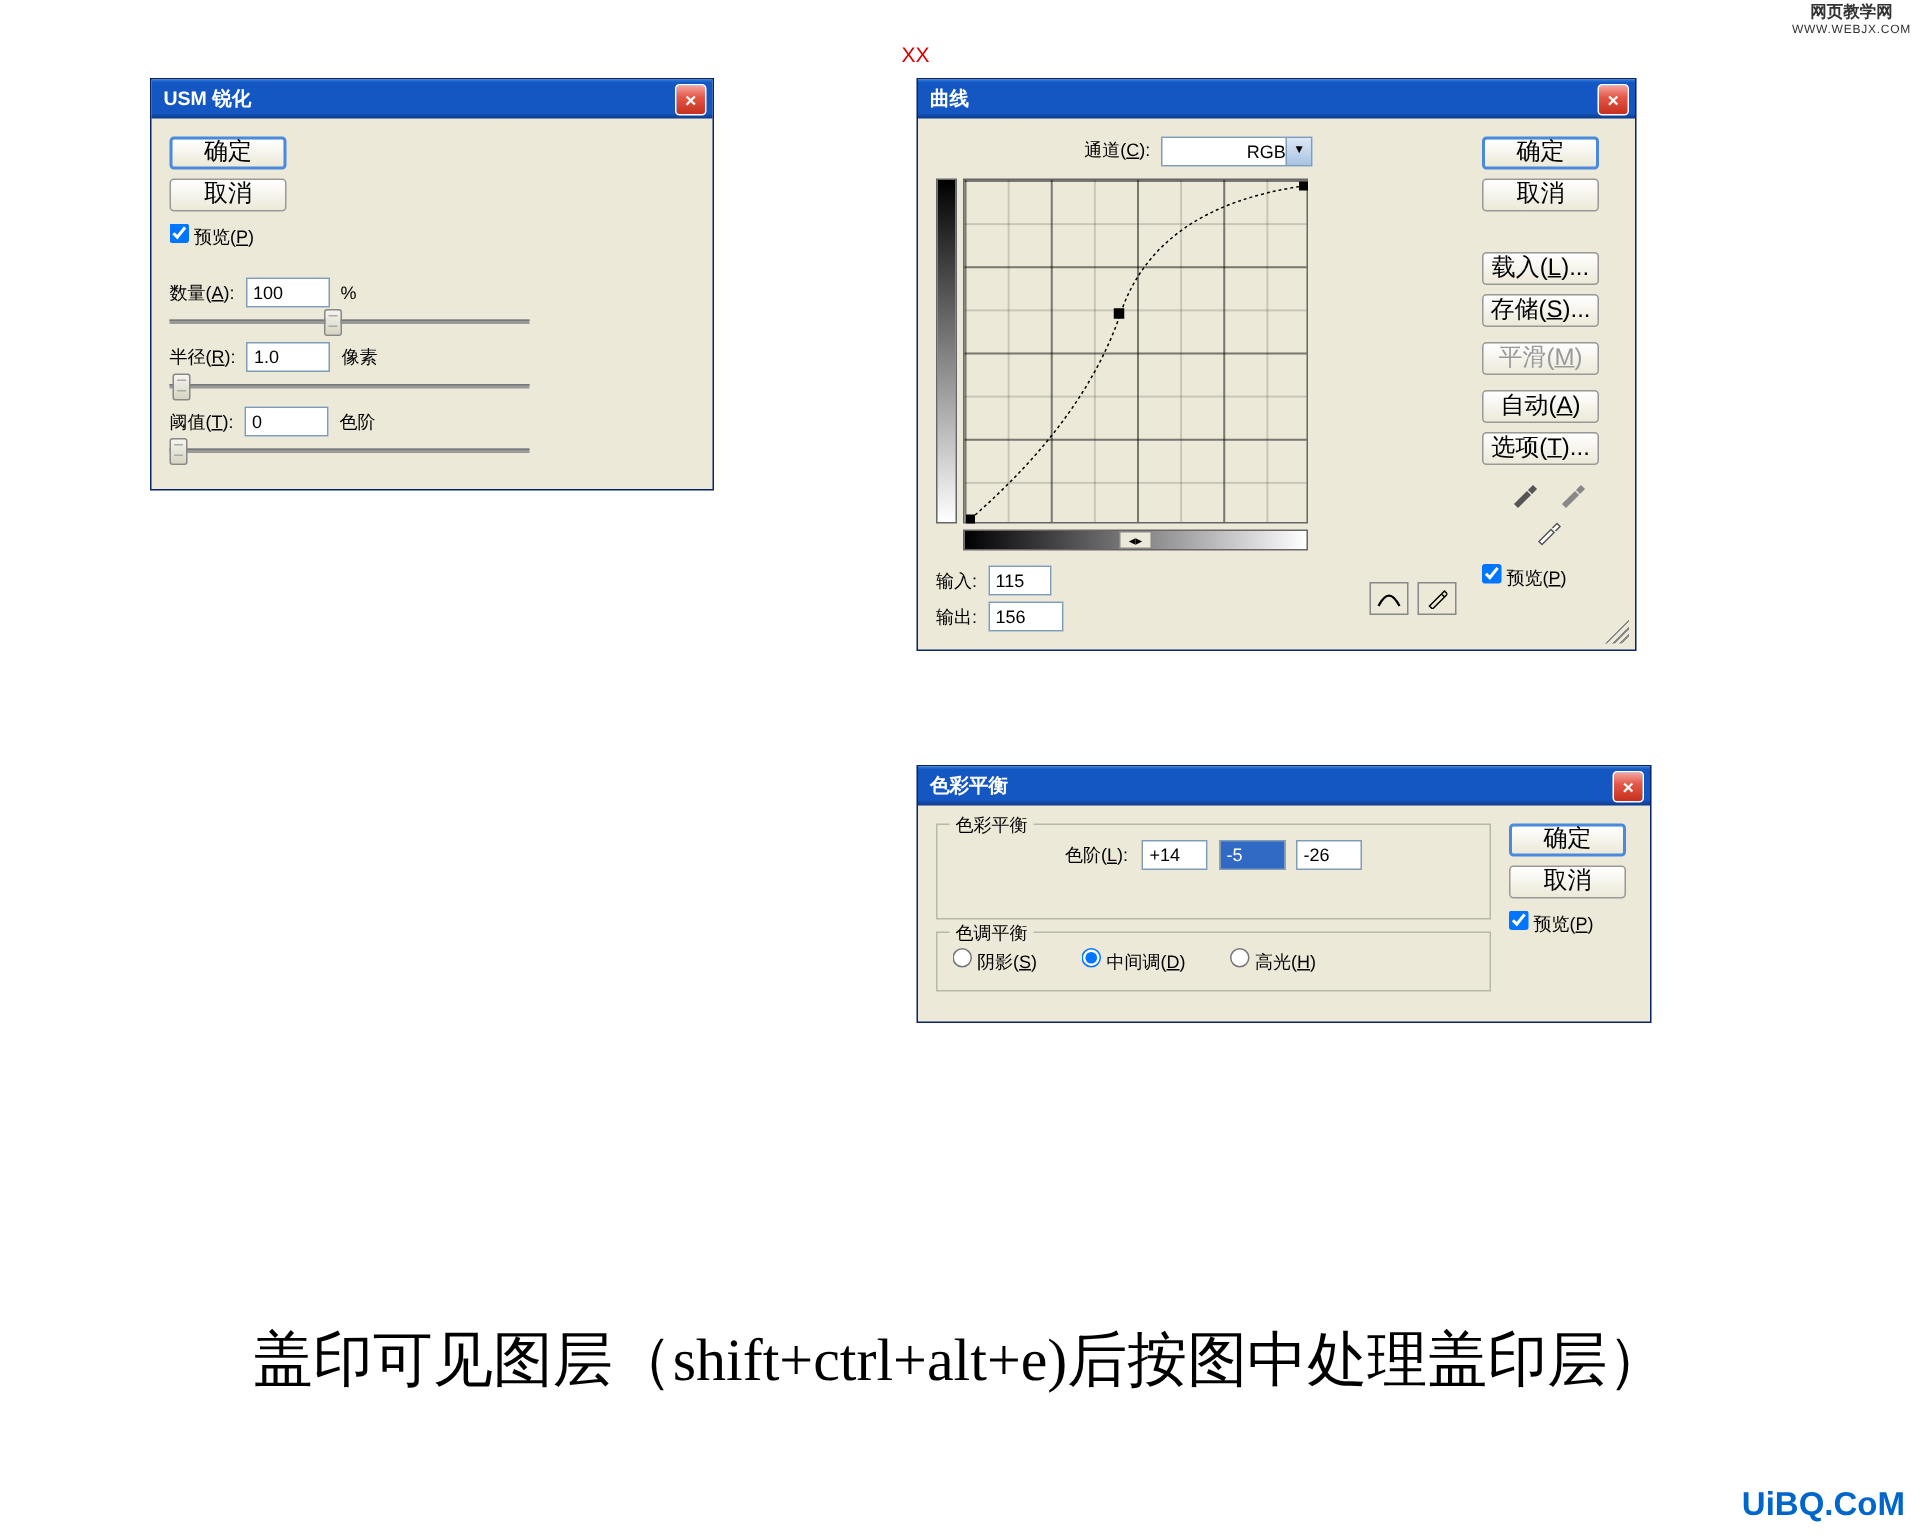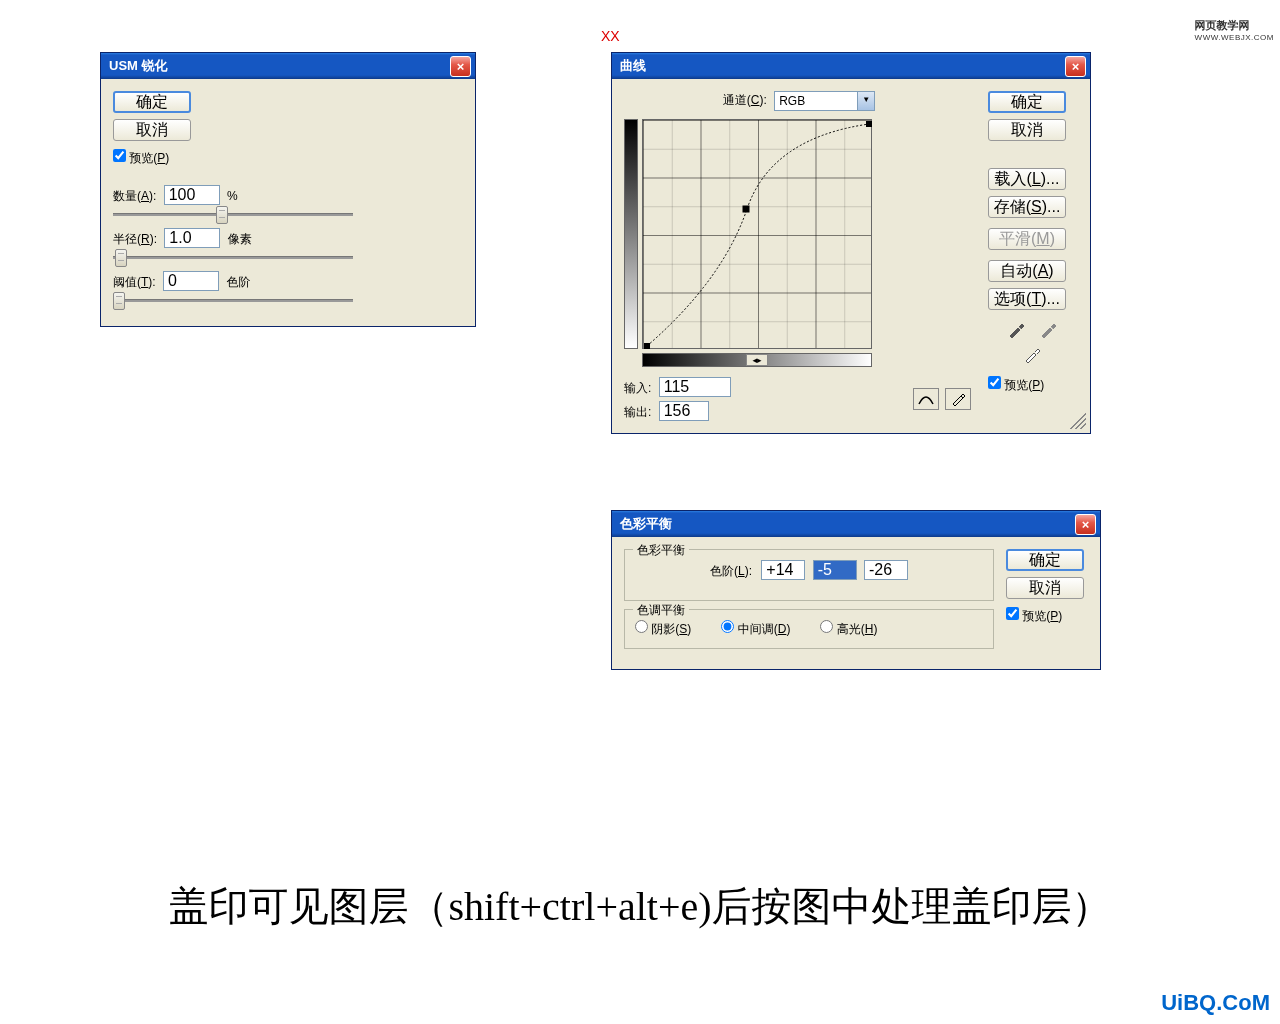--- a/index.html
+++ b/index.html
@@ -4,21 +4,21 @@
 <style>
 *{box-sizing:border-box;margin:0;padding:0}
 body{background:#fff;font-family:"Microsoft YaHei",SimSun,sans-serif;font-size:12px;width:1280px;height:1024px;position:relative}
 .dialog{position:absolute;border:1px solid #0a246a;background:#ece9d8}
 .titlebar{background:linear-gradient(to bottom,#2a7de1 0%,#1557c2 8%,#1557c2 85%,#0d3a8a 100%);height:26px;display:flex;align-items:center;justify-content:space-between;padding:0 4px 0 8px;color:#fff;font-weight:bold;font-size:13px}
 .closebtn{width:21px;height:21px;background:linear-gradient(to bottom,#f5a6a0,#e45848 40%,#c72f1e);border:1px solid #fff;border-radius:3px;display:flex;align-items:center;justify-content:center;color:#fff;font-weight:bold;font-size:13px;cursor:pointer}
 .dbody{padding:12px;position:relative}
 .btn{display:block;width:78px;height:22px;background:linear-gradient(to bottom,#fff,#ece9d8);border:1px solid #999;border-radius:3px;text-align:center;line-height:20px;font-size:16px;margin-bottom:6px;cursor:pointer}
 .btn.default{border:2px solid #4a8ade;line-height:18px}
 .btn.disabled{color:#999}
-input[type=text]{border:1px solid #7f9db9;background:#fff;height:20px;padding:0 4px;font-size:16px}
+input[type=text]{border:1px solid #7f9db9;background:#fff;height:20px;padding:0 4px;font-size:12px}
 .slider-track{height:3px;background:#999;border-top:1px solid #777;position:relative;margin:8px 0 12px 0}
 .slider-thumb{position:absolute;top:-8px;width:12px;height:18px;background:linear-gradient(to bottom,#f5f5f0,#d8d4c0);border:1px solid #888;border-radius:2px;cursor:pointer}
 .slider-thumb:after{content:"";position:absolute;left:2px;right:2px;top:3px;height:6px;border-top:1px solid #aaa;border-bottom:1px solid #aaa}
 label{font-size:12px}
 .underline{text-decoration:underline}
 .fieldset{border:1px solid #b8b8a8;padding:10px;margin-bottom:8px;position:relative}
 .fieldset-legend{position:absolute;top:-8px;left:8px;background:#ece9d8;padding:0 4px;font-size:12px}
 .preview-img{width:246px;height:246px;background:
  repeating-linear-gradient(55deg,#555 0px,#999 1px,#555 2px,#888 4px),
  linear-gradient(135deg,#222 0%,#888 25%,#333 40%,#bbb 55%,#444 70%,#999 100%);
@@ -38,21 +38,21 @@
 .curve-point{position:absolute;width:7px;height:7px;background:#000;transform:translate(-50%,50%)}
 .vgrad{width:14px;height:230px;background:linear-gradient(to bottom,#000,#fff);border:1px solid #666}
 .hgrad{height:14px;background:linear-gradient(to right,#000,#fff);border:1px solid #666;position:relative;margin-top:4px}
 .hgrad-arrows{position:absolute;left:50%;top:0;transform:translateX(-50%);width:22px;height:12px;background:#ece9d8;border:1px solid #888;font-size:9px;text-align:center;line-height:10px}
 .eyedropper{display:inline-block;width:22px;height:22px;margin:0 3px;position:relative}
 .eyedropper svg{width:22px;height:22px}
 .toggle-btn{display:inline-flex;width:26px;height:22px;border:1px solid #888;background:#ece9d8;align-items:center;justify-content:center;margin-right:3px}
 .radio-row{display:flex;align-items:flex-end;gap:30px}
 .dropdown-arrow{display:inline-block;width:17px;height:18px;background:linear-gradient(to bottom,#dde8f5,#a8c3e4);border-left:1px solid #7f9db9;text-align:center;line-height:16px;font-size:8px;vertical-align:top}
 .caption{position:absolute;bottom:90px;left:0;right:0;text-align:center;font-size:40px;font-family:"Microsoft YaHei"}
-.watermark-top{position:absolute;top:18px;right:6px;font-size:11px;font-weight:bold;color:#333;}
+.watermark-top{position:absolute;top:0;right:6px;font-size:11px;font-weight:bold;color:#333;text-align:center}
 .watermark-top small{display:block;font-size:8px;font-weight:normal;letter-spacing:0.5px}
 .watermark-bot{position:absolute;bottom:8px;right:10px;font-weight:bold;font-size:22px;color:#0066cc;font-family:Arial}
 .xx{position:absolute;top:28px;left:601px;color:#d00;font-size:14px;font-family:Arial}
 .resize-grip{position:absolute;bottom:4px;right:4px;width:16px;height:16px}
 .resize-grip:before{content:"";position:absolute;inset:0;background:
  linear-gradient(135deg,transparent 50%,#888 50%,#888 55%,transparent 55%,transparent 65%,#888 65%,#888 70%,transparent 70%,transparent 80%,#888 80%,#888 85%,transparent 85%)}
 </style>
 </head>
 <body>
 
@@ -105,21 +105,21 @@
 <div class="dialog" style="left:611px;top:52px;width:480px">
  <div class="titlebar">
   <span>曲线</span>
   <div class="closebtn">×</div>
  </div>
  <div class="dbody" style="display:flex;gap:14px">
   <div style="flex:1">
    <div style="text-align:center;margin-bottom:8px">
     <label><span>通道(</span><span class="underline">C</span><span>):</span></label>
     <span style="display:inline-block;border:1px solid #7f9db9;background:#fff;height:20px;vertical-align:middle;margin-left:4px">
-     <span style="display:inline-block;width:82px;padding-left:4px;line-height:18px;text-align:left">RGB</span><span class="dropdown-arrow">▼</span>
+     <span style="display:inline-block;width:82px;padding-left:4px;line-height:18px;text-align:right">RGB</span><span class="dropdown-arrow">▼</span>
     </span>
    </div>
    <div style="display:flex;gap:4px">
     <div class="vgrad"></div>
     <div>
      <div class="curves-box">
       <div class="curves-grid"></div>
       <svg width="230" height="230" style="position:absolute;inset:0">
        <path d="M 4 226 Q 80 160 104 89 T 226 4" stroke="#000" stroke-width="1" fill="none" stroke-dasharray="2,2"></path>
        <rect x="1" y="223" width="6" height="6" fill="#000"></rect>
@@ -128,21 +128,21 @@
       <div class="curve-point" style="left:45%;bottom:61%"></div>
      </div>
      <div class="hgrad" style="width:230px">
       <div class="hgrad-arrows">◂▸</div>
      </div>
     </div>
    </div>
    <div style="display:flex;align-items:center;margin-top:10px;gap:8px">
     <div>
      <div style="margin-bottom:4px"><label>输入:</label>
-      <input type="text" style="width: 72px; margin-left: 4px;" value="115"></div>
+      <input type="text" style="width: 42px; margin-left: 4px;" value="115"></div>
      <div><label>输出:</label>
       <input type="text" style="width: 50px; margin-left: 4px;" value="156"></div>
     </div>
     <div style="margin-left:auto">
      <span class="toggle-btn">
               <svg width="16" height="14">
                 <path d="M1 12 Q8 -2 15 12" stroke="#000" fill="none" stroke-width="1.5"></path>
               </svg>
             </span>
      <span class="toggle-btn">
@@ -183,21 +183,21 @@
 
 <div class="dialog" style="left:611px;top:510px;width:490px">
  <div class="titlebar">
   <span>色彩平衡</span>
   <div class="closebtn">×</div>
  </div>
  <div class="dbody" style="display:flex;gap:12px">
   <div style="flex:1">
    <div class="fieldset">
     <div class="fieldset-legend">色彩平衡</div>
-    <div style="text-align:center;margin-bottom:10px">
+    <div style="text-align:center;margin-bottom:22px">
      <label><span>色阶(</span><span class="underline">L</span><span>):</span></label>
      <input type="text" style="width: 44px; margin-left: 6px;" value="+14">
      <input type="text" style="width: 44px; margin-left: 4px; background: rgb(49, 106, 197); color: rgb(255, 255, 255);" value="-5">
      <input type="text" style="width: 44px; margin-left: 4px;" value="-26">
     </div>
    </div>
    <div class="fieldset">
     <div class="fieldset-legend">色调平衡</div>
     <div class="radio-row">
      <label><input type="radio" name="tone" style=""> <span>阴影(</span><span class="underline">S</span><span>)</span></label>

